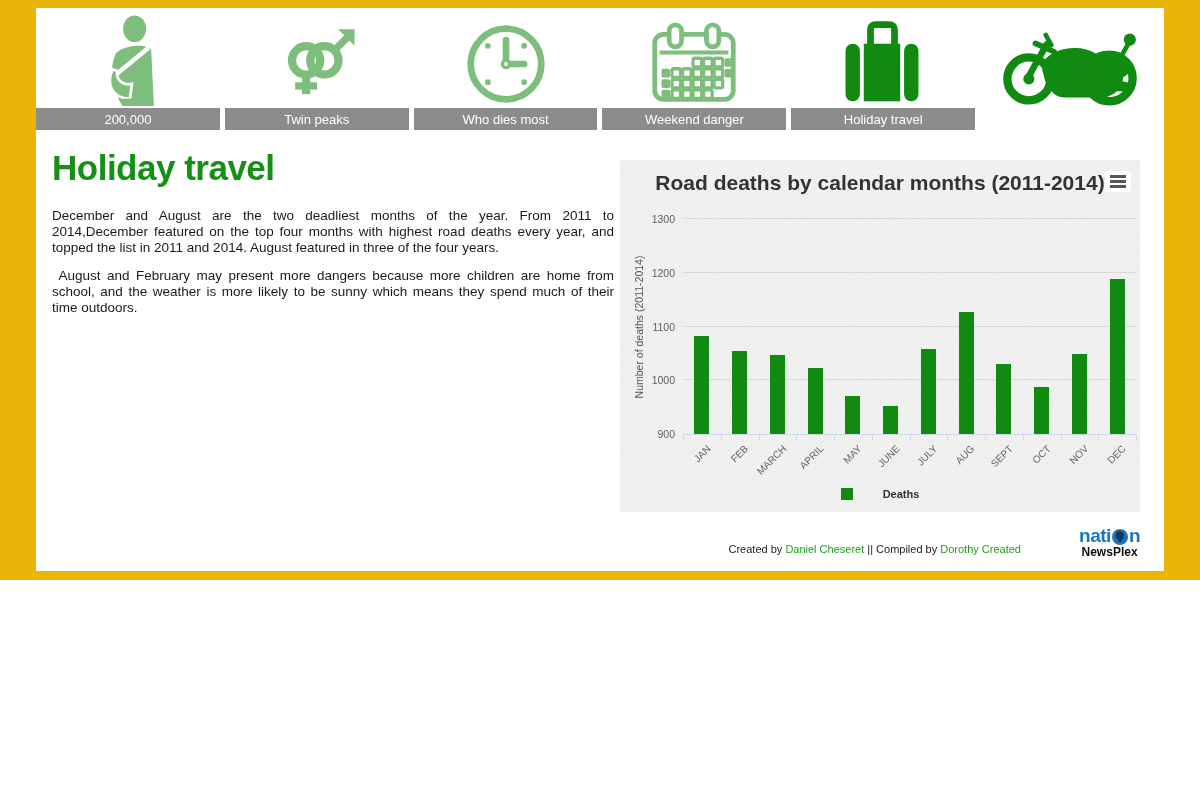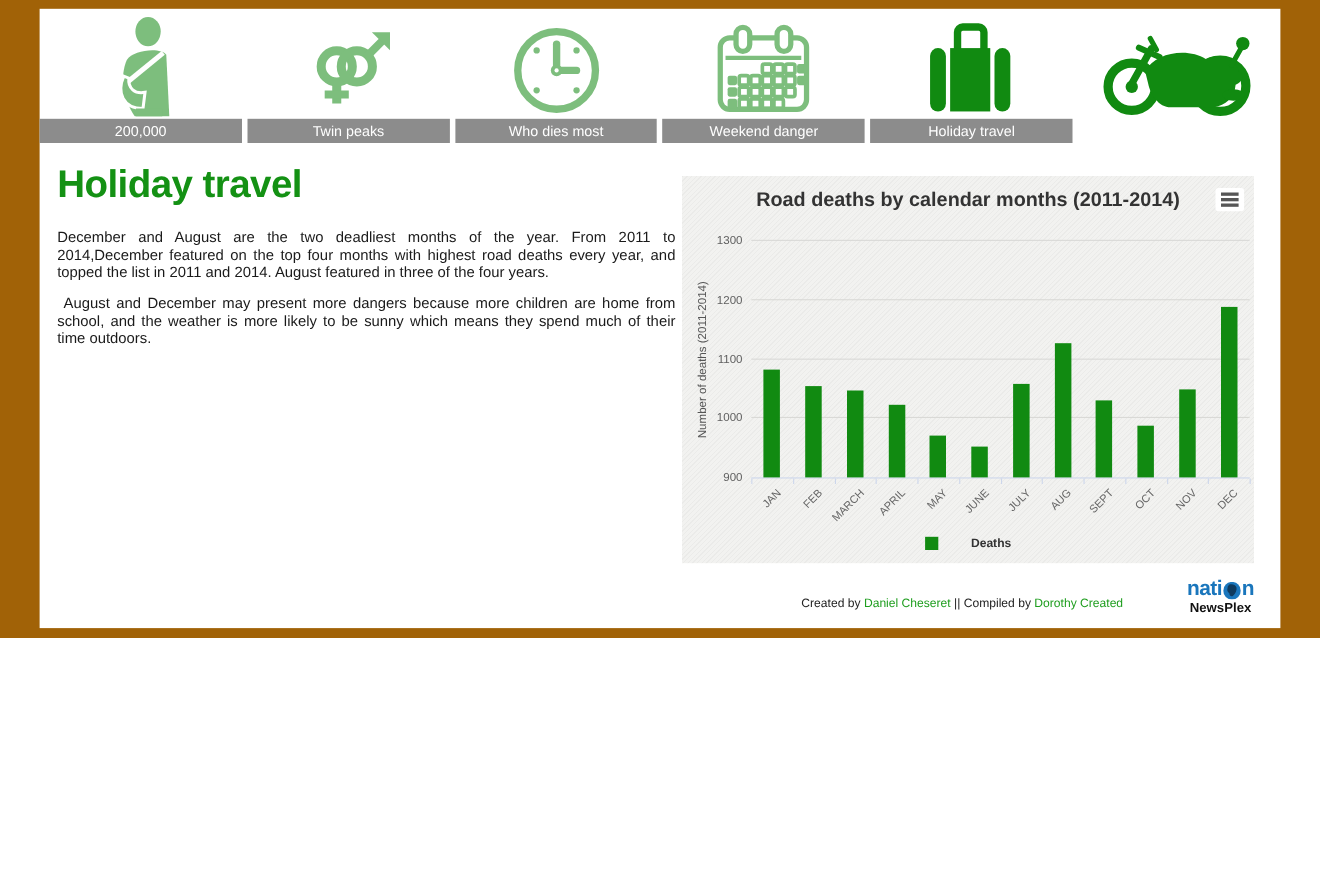--- a/index.html
+++ b/index.html
@@ -1,17 +1,17 @@
 <!DOCTYPE html>
 <html><head>
 <meta charset="utf-8">
 <style>
   * { box-sizing: border-box; margin: 0; padding: 0; }
   html,body { width: 1200px; height: 800px; background: #ffffff; font-family: "Liberation Sans", sans-serif; }
-  .backdrop { width: 1200px; height: 580px; background: #a16207; }
+  .backdrop { width: 1200px; height: 580px; background: #eab308; }
   .card { position: relative; width: 1128px; height: 563px; margin-left: 36px; top: 8px; background: #ffffff; }
 
   
   .icon-row { position: absolute; top: 0; left: 0; width: 100%; height: 100px;
               display: grid; grid-template-columns: repeat(6,1fr); }
   .nav-cell { display: flex; align-items: flex-end; justify-content: center; padding-bottom: 2px; cursor: pointer; }
   .tab-row { position: absolute; top: 100px; left: 0; width: 100%; height: 22px;
              display: grid; grid-template-columns: repeat(6,1fr); gap: 5px; }
   .tab { background: #8c8c8c; color: #ffffff; font-size: 13px; display: flex;
          align-items: center; justify-content: center; cursor: pointer; }
@@ -21,21 +21,21 @@
   .article h1 { color: #149114; font-size: 35px; font-weight: 700; letter-spacing: -0.5px; margin-bottom: 20px; }
   .article p { font-size: 13.5px; line-height: 1.2; color: #1a1a1a; text-align: justify;
                margin-bottom: 11px; white-space: pre-wrap; }
 
   
   .chart-panel { position: absolute; left: 584px; top: 152px; width: 520px; height: 352px;
     background:
       repeating-linear-gradient(135deg, rgba(110,110,110,0.055) 0, rgba(110,110,110,0.055) 1px, transparent 1px, transparent 3px),
       #f2f2f0; }
   .chart-title { position: absolute; top: 11px; width: 100%; text-align: center;
-                 font-size: 18px; font-weight: 700; color: #333333; }
+                 font-size: 21px; font-weight: 700; color: #333333; }
   .chart-subtitle { position: absolute; top: 34px; width: 100%; text-align: center;
                     font-size: 10px; font-weight: 700; color: #6b6b6b; }
   .burger { position: absolute; top: 11px; right: 9px; width: 26px; height: 21px; background: #ffffff;
             border-radius: 3px; display: flex; flex-direction: column; justify-content: center; gap: 2px;
             align-items: center; cursor: pointer; }
   .burger span { display: block; width: 16px; height: 3px; background: #565656; }
   .plot { position: absolute; left: 63px; top: 60px; width: 453px; height: 215px;
           border-bottom: 1px solid #ccd6eb; }
   .gridline { position: absolute; left: 0; width: 100%; height: 1px; background: #d9d9d6; }
   .ytick { position: absolute; left: -48px; width: 40px; text-align: right;
@@ -166,21 +166,21 @@
       <div class="tab">200,000</div>
       <div class="tab">Twin peaks</div>
       <div class="tab">Who dies most</div>
       <div class="tab">Weekend danger</div>
       <div class="tab">Holiday travel</div>
     </div>
 
     <div class="article">
       <h1>Holiday travel</h1>
       <p>December and August are the two deadliest months of the year. From 2011 to 2014,December featured on the top four months with highest road deaths every year, and topped the list in 2011 and 2014. August featured in three of the four years.</p>
-      <p> August and December may present more dangers because more children are home from school, and the weather is more likely to be sunny which means they spend much of their time outdoors.</p>
+      <p> August and February may present more dangers because more children are home from school, and the weather is more likely to be sunny which means they spend much of their time outdoors.</p>
     </div>
 
     <div class="chart-panel">
       <div class="chart-title">Road deaths by calendar months (2011-2014)</div>
       <div class="burger">
           <span></span>
           <span></span>
           <span></span>
         </div>
       <div class="plot" id="plot">

